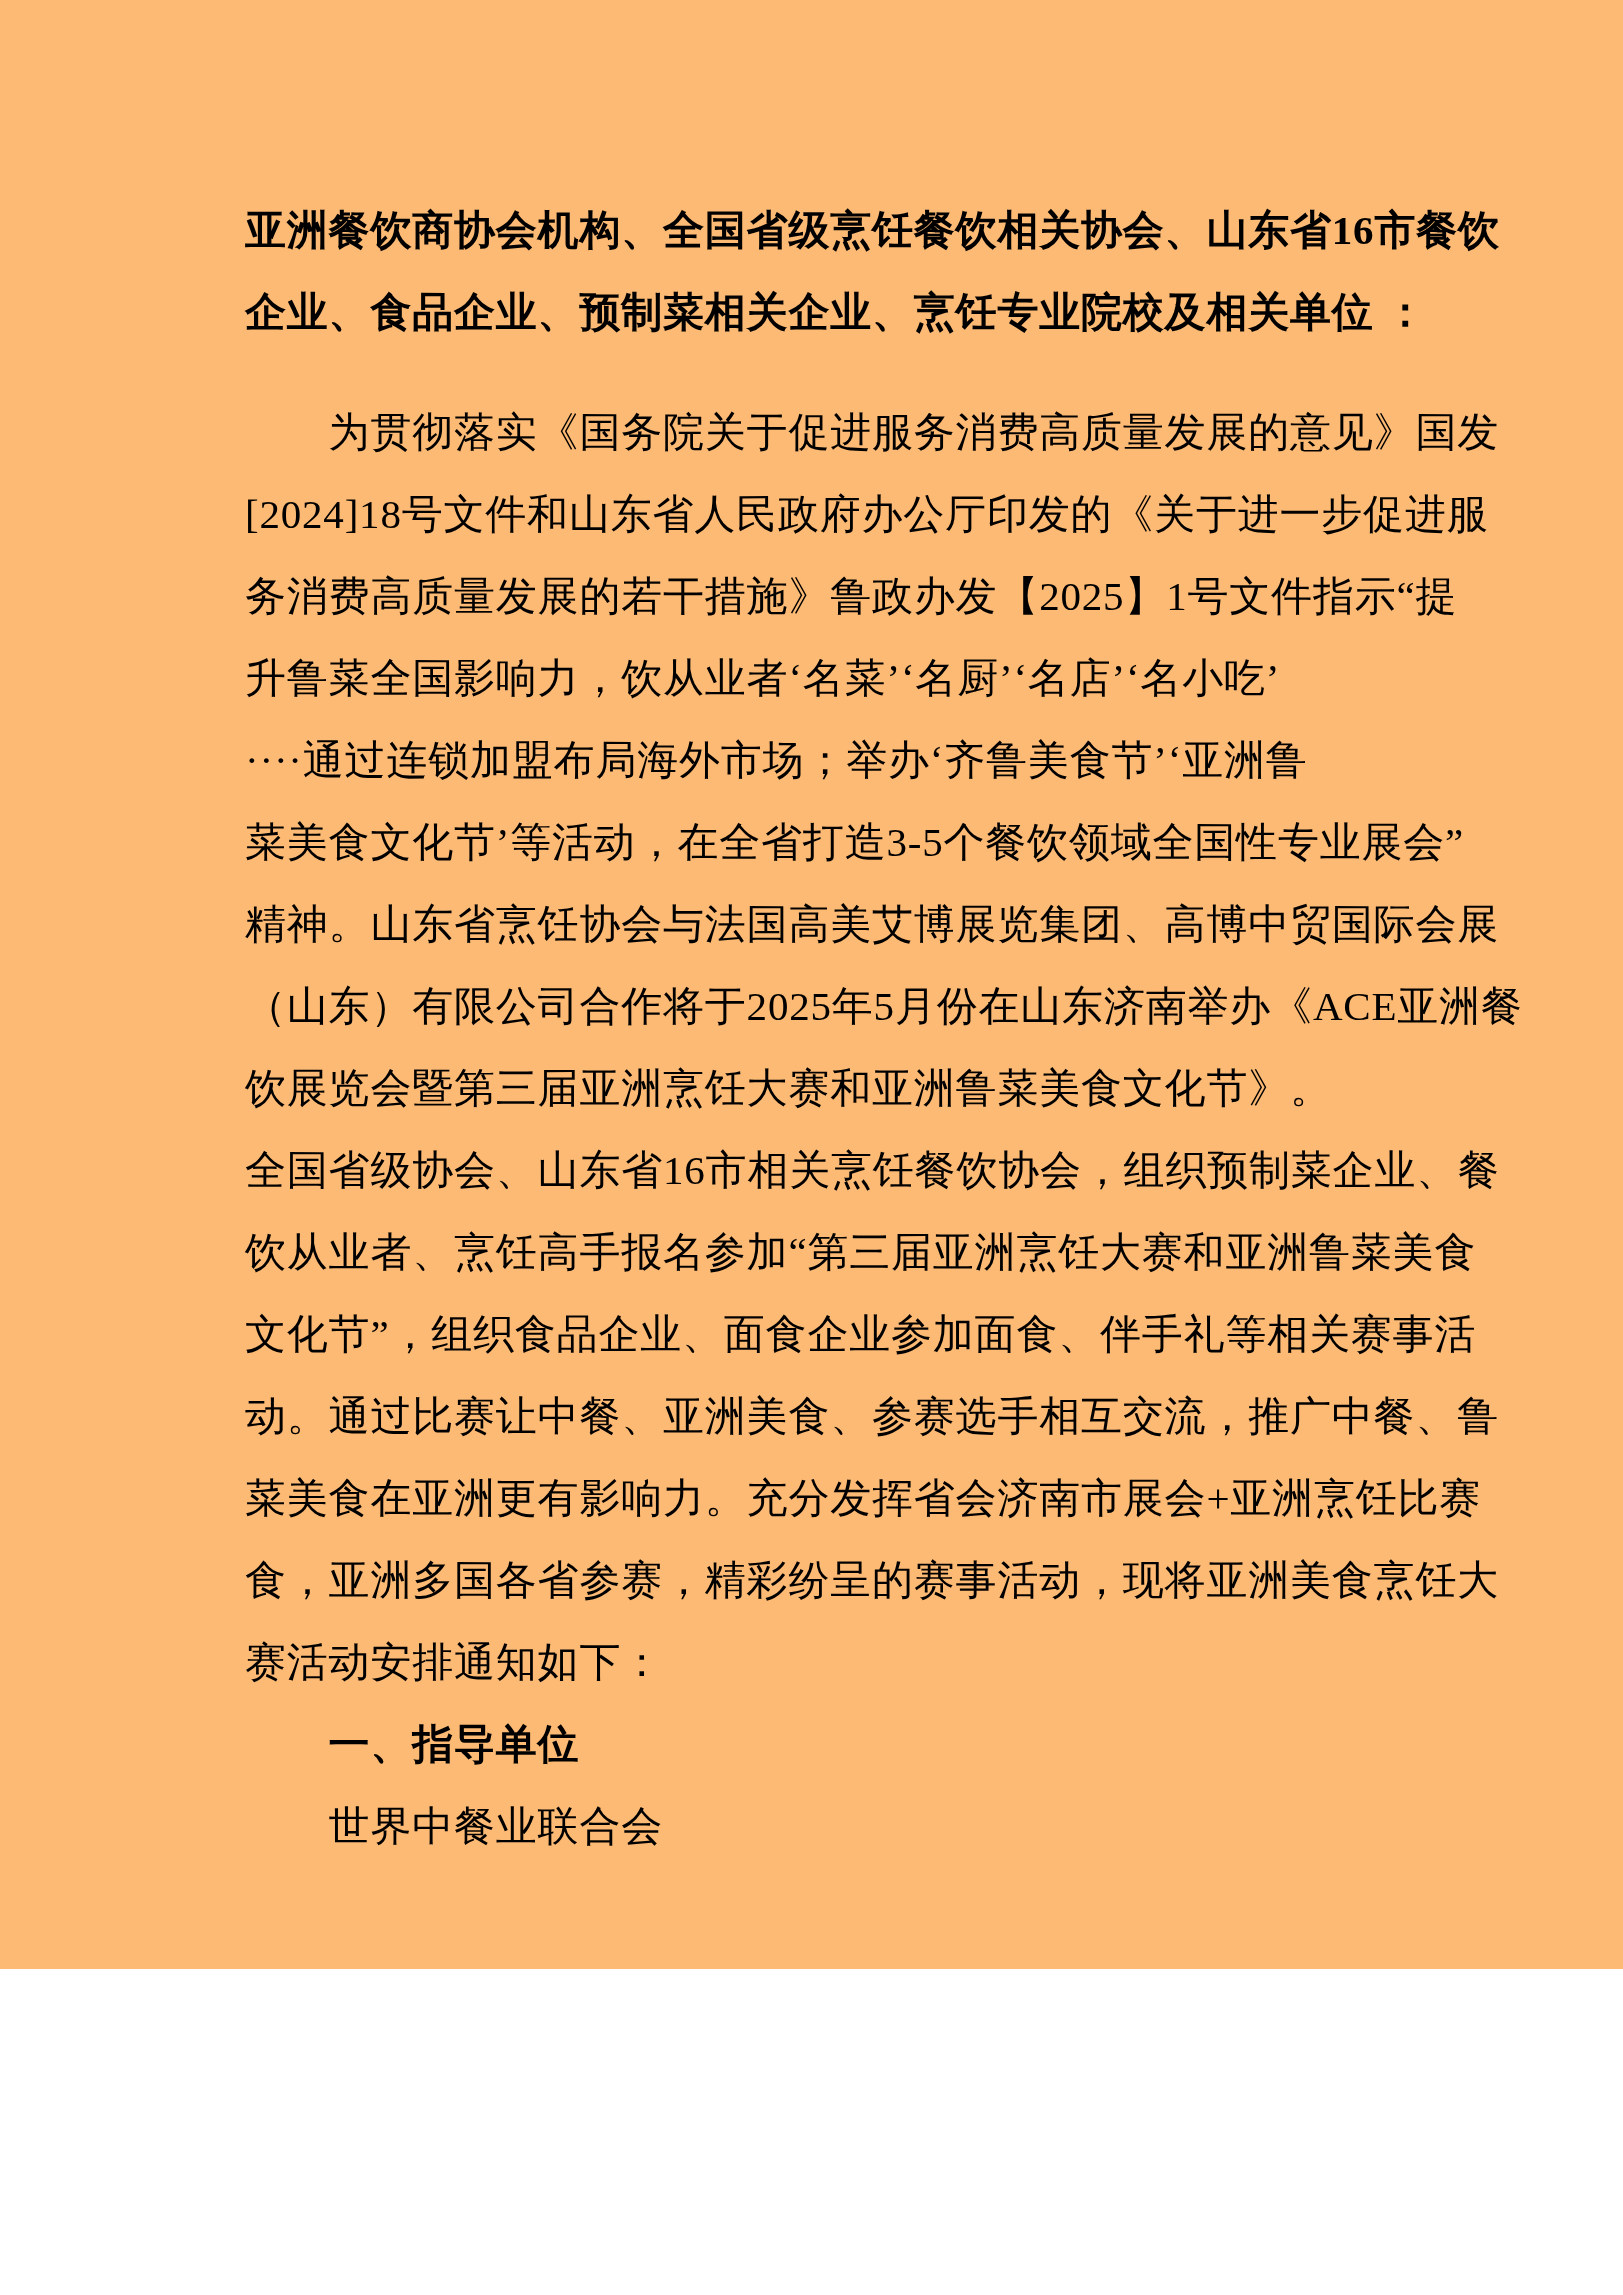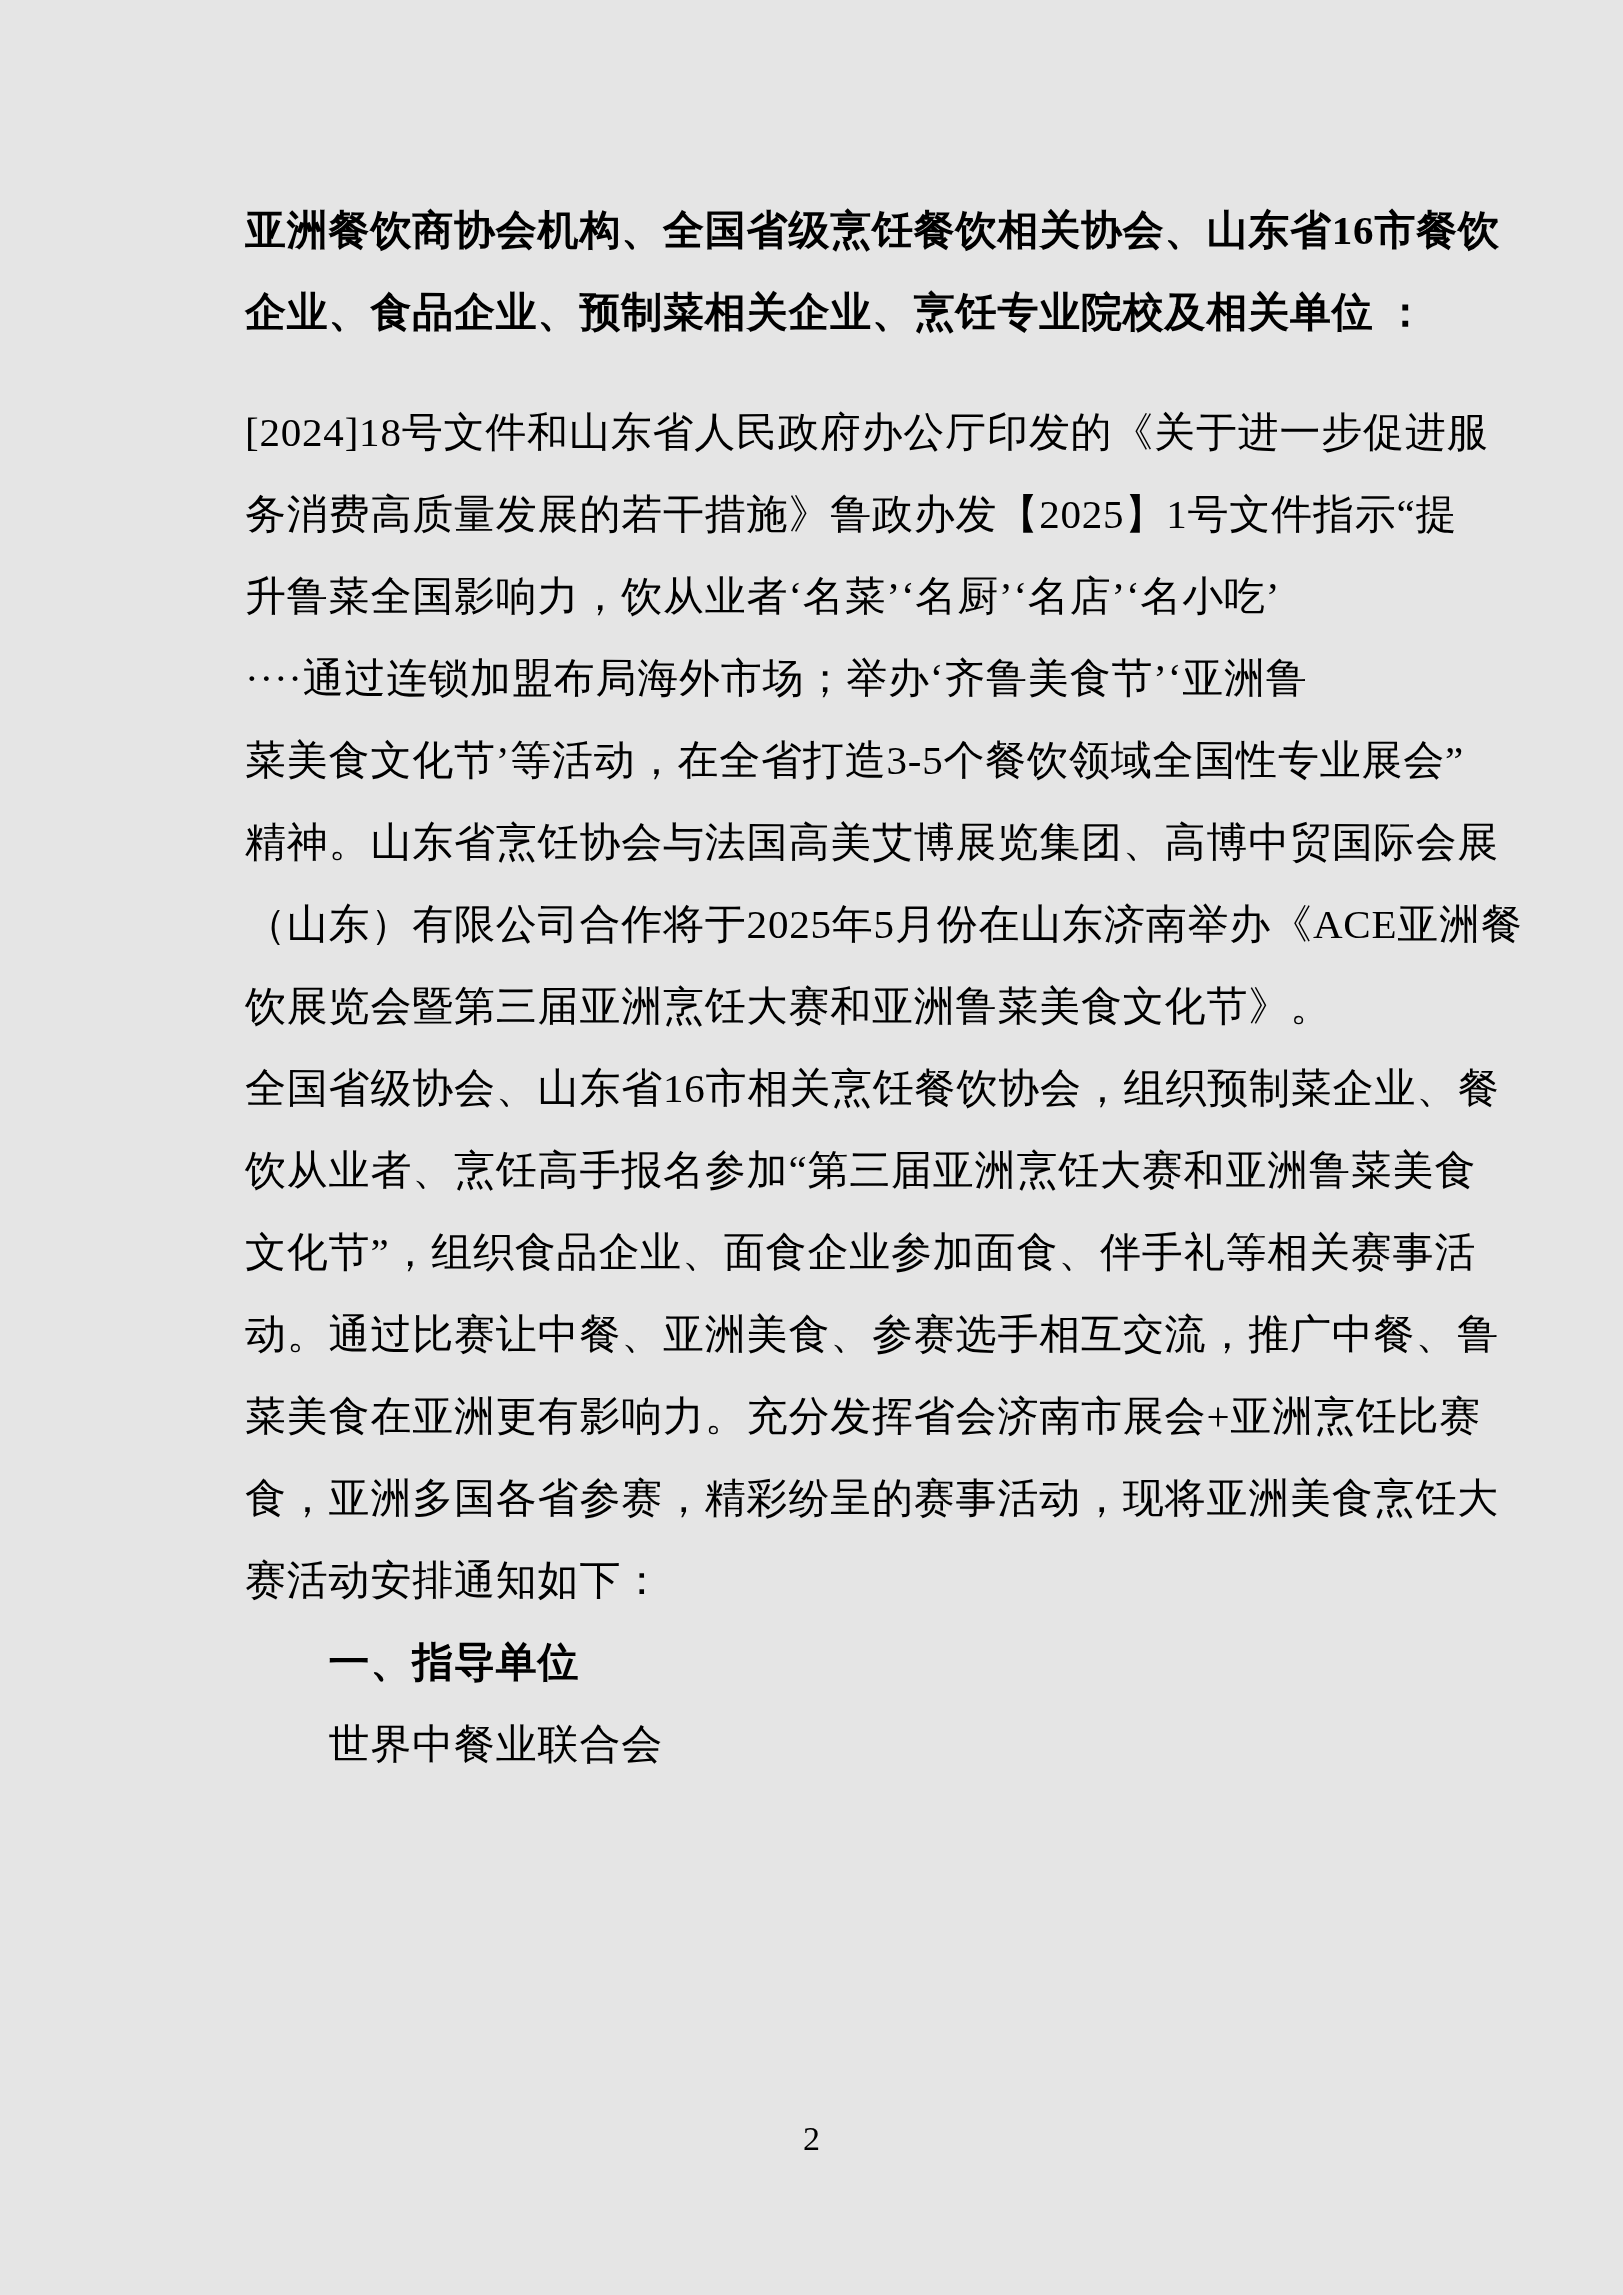--- a/index.html
+++ b/index.html
@@ -3,22 +3,22 @@
 <meta charset="utf-8">
 <style>
   html, body {
     margin: 0;
     padding: 0;
     background: #ffffff;
   }
   .page {
     position: relative;
     width: 1623px;
-    height: 2295px;
-    background: #e5e5e5;
+    height: 1969px;
+    background: #fdba74;
     color: #000000;
     font-family: "Liberation Serif", "DejaVu Serif", serif;
     overflow: hidden;
   }
   .content {
     position: absolute;
     left: 245px;
     top: 189px;
     width: 1133px;
     font-size: 41px;
@@ -52,20 +52,21 @@
 
 <div class="page">
   <div class="content">
 
     <div class="bold">
         <div class="line">亚洲餐饮商协会机构、全国省级烹饪餐饮相关协会、山东省16市餐饮</div>
         <div class="line">企业、食品企业、预制菜相关企业、烹饪专业院校及相关单位 ：</div>
       </div>
 
     <div class="para-first">
+        <div class="line">　　为贯彻落实《国务院关于促进服务消费高质量发展的意见》国发</div>
         <div class="line">[2024]18号文件和山东省人民政府办公厅印发的《关于进一步促进服</div>
         <div class="line">务消费高质量发展的若干措施》鲁政办发【2025】1号文件指示“提</div>
         <div class="line">升鲁菜全国影响力，饮从业者‘名菜’‘名厨’‘名店’‘名小吃’</div>
         <div class="line">····通过连锁加盟布局海外市场；举办‘齐鲁美食节’‘亚洲鲁</div>
         <div class="line">菜美食文化节’等活动，在全省打造3-5个餐饮领域全国性专业展会”</div>
         <div class="line">精神。山东省烹饪协会与法国高美艾博展览集团、高博中贸国际会展</div>
         <div class="line">（山东）有限公司合作将于2025年5月份在山东济南举办《ACE亚洲餐</div>
         <div class="line">饮展览会暨第三届亚洲烹饪大赛和亚洲鲁菜美食文化节》。</div>
       </div>
 

